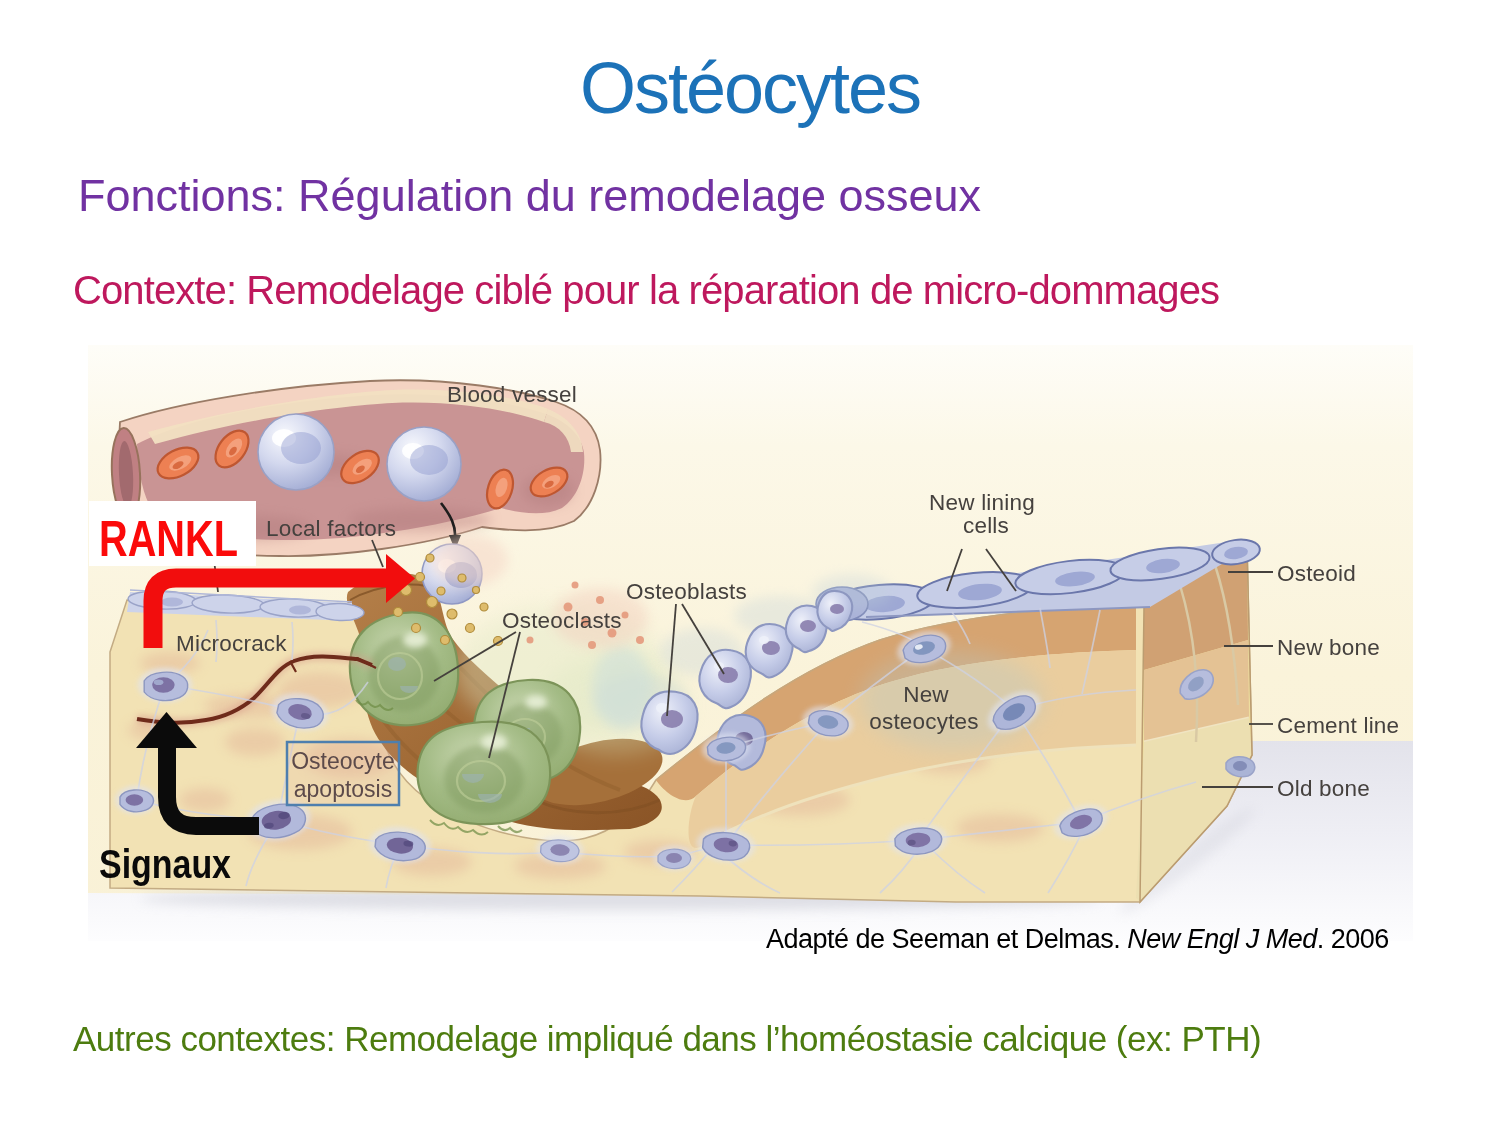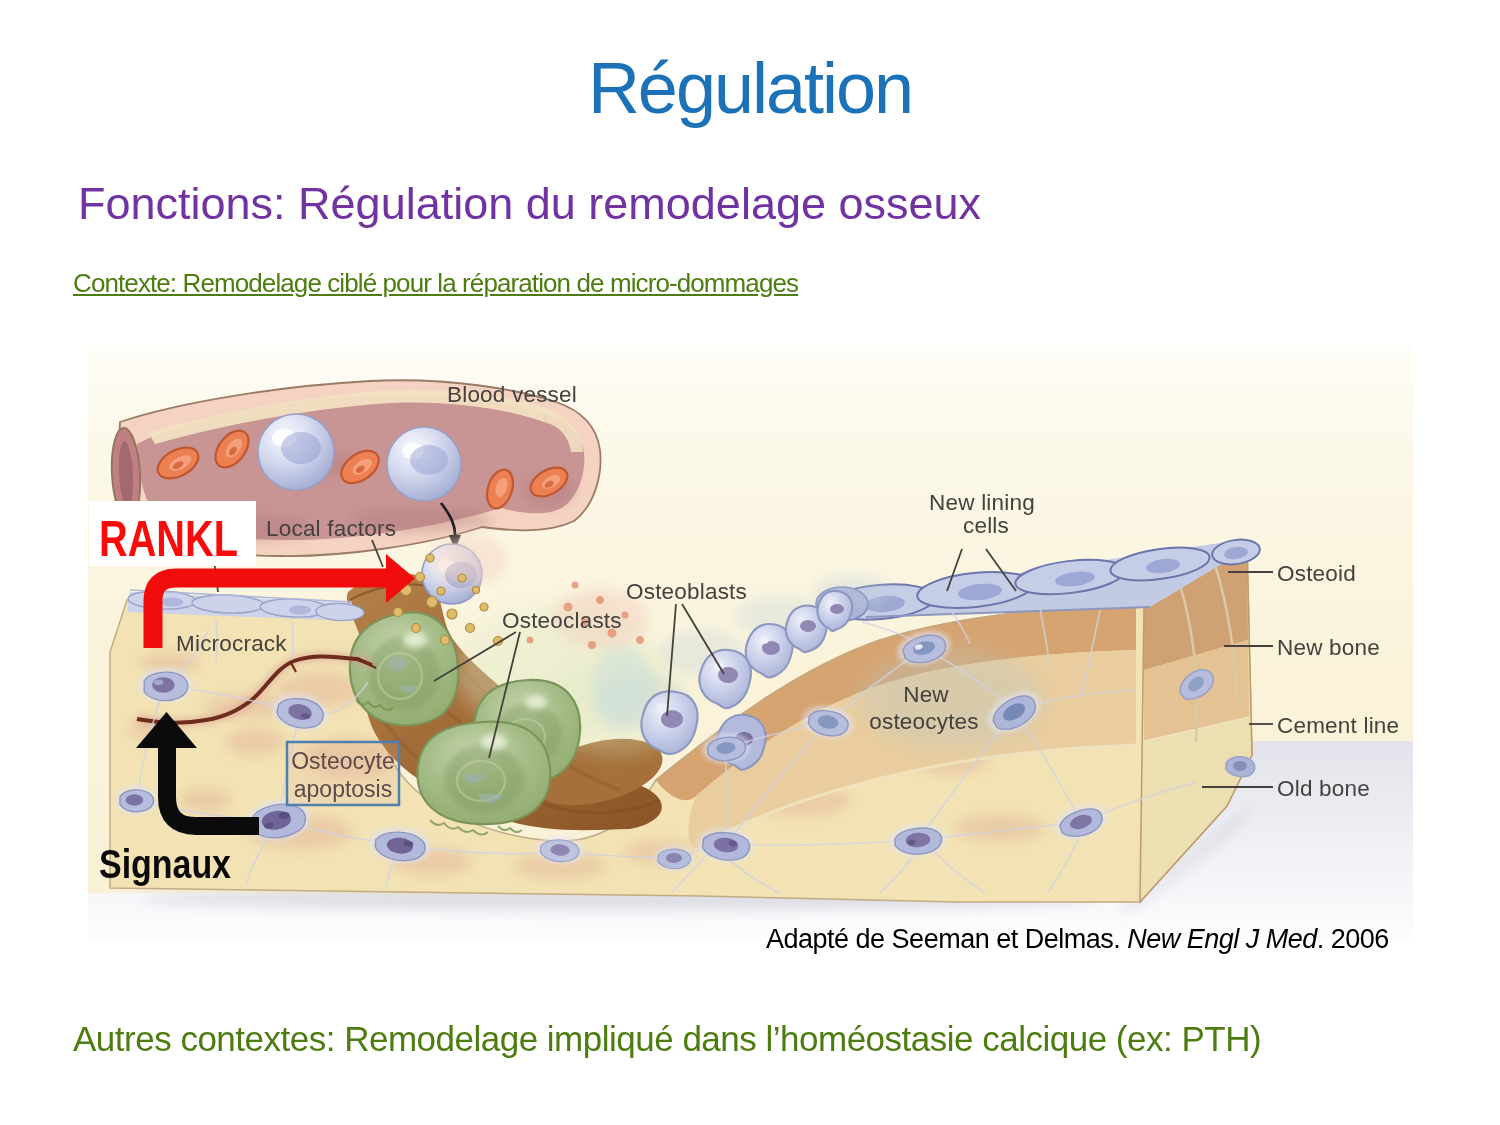--- a/index.html
+++ b/index.html
@@ -2,23 +2,23 @@
 <html><head>
 <meta charset="utf-8">
 <style>
   html,body{margin:0;padding:0;}
   body{width:1500px;height:1125px;background:#ffffff;font-family:"Liberation Sans",sans-serif;position:relative;overflow:hidden;}
   .abs{position:absolute;white-space:nowrap;}
   .txt{z-index:3;}
 </style>
 </head>
 <body>
-<div class="abs txt" style="left:0;top:47px;width:1500px;text-align:center;color:#1c72b8;font-size:72px;letter-spacing:-2px;">Régulation</div>
-<div class="abs txt" style="left:78px;top:178px;color:#7132a2;font-size:45px;">Fonctions: Régulation du remodelage osseux</div>
-<div class="abs txt" style="left:73px;top:268px;color:#4d7c0f;font-size:26px;letter-spacing:-0.9px;text-decoration:underline;">Contexte: Remodelage ciblé pour la réparation de micro-dommages</div>
+<div class="abs txt" style="left:0;top:47px;width:1500px;text-align:center;color:#1c72b8;font-size:72px;letter-spacing:-2px;">Ostéocytes</div>
+<div class="abs txt" style="left:78px;top:170px;color:#7132a2;font-size:45px;">Fonctions: Régulation du remodelage osseux</div>
+<div class="abs txt" style="left:73px;top:268px;color:#be185d;font-size:40px;letter-spacing:-0.9px;">Contexte: Remodelage ciblé pour la réparation de micro-dommages</div>
 <div class="abs txt" style="left:766px;top:924px;color:#000000;font-size:27px;letter-spacing:-0.5px;text-align:right;">Adapté de Seeman et Delmas. <i>New Engl J Med</i>. 2006</div>
 <div class="abs txt" style="left:73px;top:1019px;color:#4d7c0f;font-size:35px;letter-spacing:-0.5px;">Autres contextes: Remodelage impliqué dans l’homéostasie calcique (ex: PTH)</div>
 <svg class="abs" style="left:88px;top:345px;" width="1325" height="597" viewBox="88 345 1325 597">
 <defs>
   <linearGradient id="bgG" x1="0" y1="0" x2="0" y2="1">
     <stop offset="0" stop-color="#fefdf8"></stop>
     <stop offset="0.17" stop-color="#fcf8e8"></stop>
     <stop offset="0.55" stop-color="#faf3da"></stop>
     <stop offset="1" stop-color="#f9f1d6"></stop>
   </linearGradient>

